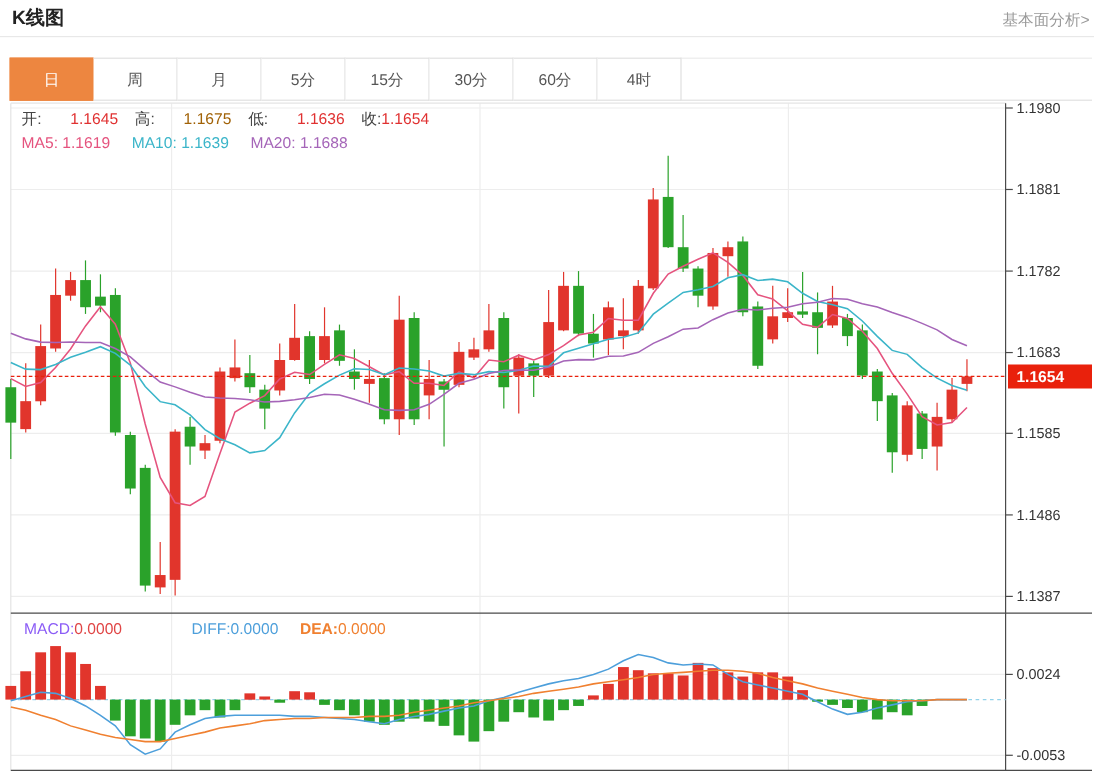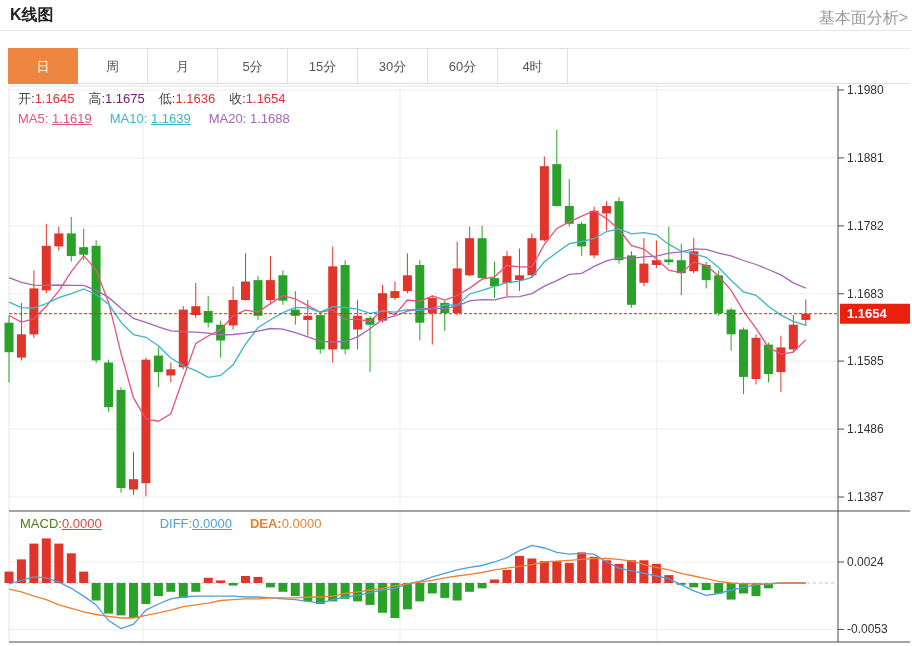--- a/index.html
+++ b/index.html
@@ -1,32 +1,32 @@
 <!DOCTYPE html>
 <html><head>
 <meta charset="utf-8">
 <style>
   html,body{margin:0;padding:0;background:#fff;}
   body{width:912px;height:646px;font-family:"Liberation Sans",sans-serif;color:#333;overflow:hidden;}
   .page{position:relative;width:912px;height:646px;background:#fff;}
   .hdr-title{position:absolute;left:10px;top:5px;font-size:16px;font-weight:bold;color:#222;}
-  .hdr-link{position:absolute;right:4px;top:8px;font-size:16px;color:#999;text-decoration:none;cursor:pointer;}
+  .hdr-link{position:absolute;right:4px;top:8px;font-size:13px;color:#999;text-decoration:none;cursor:pointer;}
   .hdr-rule{position:absolute;left:0;top:30px;width:912px;height:0;border-top:1px solid #e8e8e8;}
   .tabbar{position:absolute;left:8px;top:48px;width:902px;height:36px;display:flex;}
   .tab{width:70px;height:36px;box-sizing:border-box;line-height:35px;text-align:center;font-size:13px;
        color:#555;background:#fff;border:1px solid #e0e0e0;border-left:none;cursor:pointer;}
   .tab:first-child{border-left:1px solid #e0e0e0;}
   .tab.active{color:#fff;font-weight:normal;}
   .tab-filler{flex:1;box-sizing:border-box;border-top:1px solid #ececec;border-bottom:1px solid #e0e0e0;}
   .row1{position:absolute;left:18px;top:90px;font-size:13px;white-space:nowrap;}
   .row2{position:absolute;left:18px;top:111px;font-size:13px;white-space:nowrap;}
   .macdrow{position:absolute;left:20px;top:516px;font-size:13px;white-space:nowrap;}
   .lbl{color:#444;}
-  .gap{margin-right:14px;}
-  .sgap{margin-right:18px;text-decoration:underline;}
+  .gap{margin-right:14px;margin-left:24px;}
+  .sgap{margin-right:18px;}
   #chart{position:absolute;left:0;top:0;pointer-events:none;}
   svg text{font-family:"Liberation Sans",sans-serif;}
 </style>
 </head>
 <body>
 
 <div class="page">
   <div class="hdr-title">K线图</div>
   <a class="hdr-link">基本面分析&gt;</a>
   <div class="hdr-rule"></div>
@@ -290,23 +290,23 @@
         <polyline points="9.0,583.9 21.4,580.4 33.9,576.9 46.3,577.8 58.8,582.1 71.3,588.3 83.7,596.1 96.1,604.9 108.6,620.6 121.0,628.5 133.5,624.1 145.9,610.1 158.4,604.0 170.8,598.8 183.3,597.0 195.8,596.1 208.2,596.1 220.6,596.1 233.1,596.1 245.5,597.0 258.0,597.0 270.4,597.9 282.9,598.8 295.3,599.6 307.8,601.4 320.3,603.1 332.7,599.6 345.1,597.0 357.6,595.3 370.0,592.6 382.5,590.0 394.9,588.3 407.4,583.9 419.8,581.3 432.3,576.9 444.8,573.4 457.2,569.9 469.6,567.3 482.1,565.5 494.5,562.0 507.0,557.6 519.5,550.6 531.9,545.4 544.4,548.0 556.8,552.4 569.3,554.1 581.7,553.3 594.1,554.1 606.6,562.0 619.0,568.1 631.5,570.8 643.9,573.4 656.4,576.0 668.8,578.6 681.3,584.8 693.8,590.9 706.2,595.3 718.6,593.5 731.1,590.0 743.5,587.4 756.0,584.8 768.4,583.9 780.9,583.0 793.3,583.0 805.8,583.0" fill="none" stroke="#4d9fdb" stroke-width="1.3"></polyline>
         <polyline points="9.0,589.1 21.4,591.8 33.9,596.1 46.3,599.6 58.8,604.9 71.3,608.4 83.7,611.9 96.1,614.5 108.6,616.3 121.0,618.0 133.5,618.0 145.9,615.4 158.4,612.8 170.8,610.1 183.3,606.6 195.8,604.9 208.2,603.1 220.6,600.5 233.1,599.6 245.5,598.8 258.0,598.8 270.4,597.9 282.9,597.9 295.3,597.9 307.8,597.0 320.3,597.0 332.7,596.1 345.1,593.5 357.6,591.8 370.0,590.0 382.5,588.3 394.9,585.6 407.4,583.9 419.8,582.1 432.3,580.4 444.8,577.8 457.2,576.0 469.6,574.3 482.1,572.5 494.5,569.9 507.0,568.1 519.5,566.4 531.9,564.6 544.4,562.0 556.8,561.1 569.3,560.3 581.7,559.4 594.1,558.5 606.6,558.5 619.0,559.4 631.5,561.1 643.9,564.6 656.4,567.3 668.8,569.9 681.3,573.4 693.8,576.0 706.2,578.6 718.6,581.3 731.1,583.0 743.5,583.9 756.0,583.9 768.4,583.9 780.9,583.0 793.3,583.0 805.8,583.0" fill="none" stroke="#f08030" stroke-width="1.3"></polyline>
         <line x1="838" y1="562.0" x2="844" y2="562.0" stroke="#4a4a4a"></line>
         <text x="847" y="566.0" font-size="12" fill="#333333">0.0024</text>
         <line x1="838" y1="629.4" x2="844" y2="629.4" stroke="#4a4a4a"></line>
         <text x="847" y="633.4" font-size="12" fill="#333333">-0.0053</text>
       </g>
     </svg>
 
   <div class="row1">
-    <span class="lbl">开:</span><span class="gap" style="color: rgb(224, 49, 49);">1.1645</span><span class="lbl">高:</span><span class="gap" style="color: #701a75;">1.1675</span><span class="lbl">低:</span><span class="gap" style="color: rgb(224, 49, 49);">1.1636</span><span class="lbl">收:</span><span style="color: rgb(224, 49, 49);">1.1654</span>
+    <span class="lbl">开:</span><span class="gap" style="color: rgb(224, 49, 49);">1.1645</span><span class="lbl">高:</span><span class="gap" style="color: #a16207;">1.1675</span><span class="lbl">低:</span><span class="gap" style="color: rgb(224, 49, 49);">1.1636</span><span class="lbl">收:</span><span style="color: rgb(224, 49, 49);">1.1654</span>
   </div>
 
   <div class="row2">
     <span style="color: rgb(229, 83, 126); text-align: center;">MA5:</span>&nbsp;<span class="sgap" style="color: rgb(229, 83, 126);">1.1619</span><span style="color: rgb(59, 181, 201);">MA10:</span>&nbsp;<span class="sgap" style="color: rgb(59, 181, 201);">1.1639</span><span style="color: rgb(165, 101, 184);">MA20:</span>&nbsp;<span style="color: rgb(165, 101, 184);">1.1688</span>
   </div>
 
   <div class="macdrow">
-    <span style="color: #4d7c0f;">MACD:</span><span class="sgap" style="color: rgb(224, 69, 69);">0.0000</span><span style="color: rgb(77, 159, 219); margin-left: 40px;">DIFF:</span><span class="sgap" style="color: rgb(77, 159, 219);">0.0000</span><span style="color: rgb(240, 128, 48); font-weight: bold;">DEA:</span><span style="color: rgb(240, 128, 48);">0.0000</span>
+    <span style="color: #8b5cf6;">MACD:</span><span class="sgap" style="color: rgb(224, 69, 69);">0.0000</span><span style="color: rgb(77, 159, 219); margin-left: 40px;">DIFF:</span><span class="sgap" style="color: rgb(77, 159, 219);">0.0000</span><span style="color: rgb(240, 128, 48); font-weight: bold;">DEA:</span><span style="color: rgb(240, 128, 48);">0.0000</span>
   </div>
 </div>
 
 </body></html>

